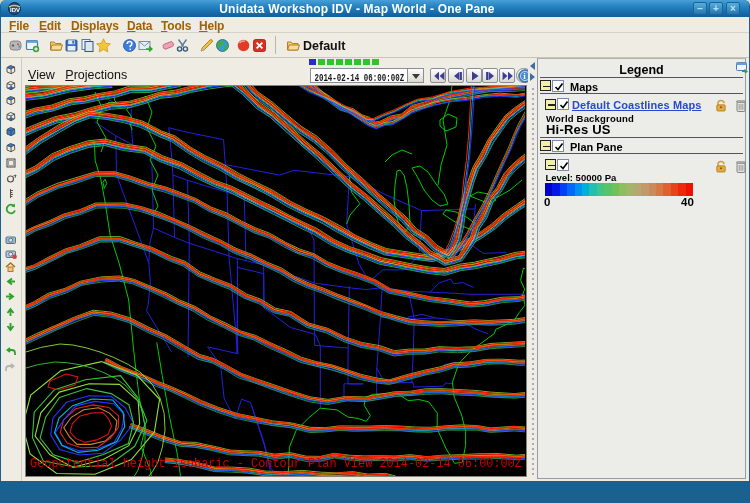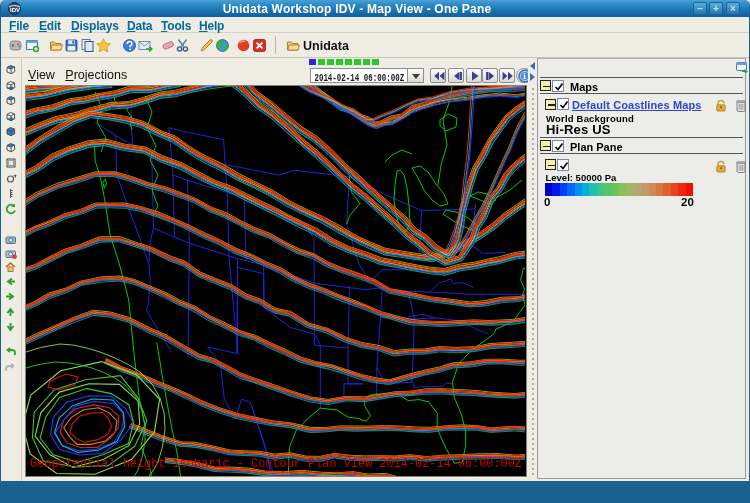--- a/index.html
+++ b/index.html
@@ -2,21 +2,21 @@
 <html><head><meta charset="utf-8"><style>
 
 *{margin:0;padding:0;box-sizing:border-box}
 body{width:750px;height:503px;overflow:hidden;background:#d8d5cc;font-family:"Liberation Sans",sans-serif}
 #win{position:absolute;left:0;top:0;width:750px;height:503px;background:#1a618f;border-radius:6px 6px 0 0}
 #title{position:absolute;left:1px;top:0;width:748px;height:17px;border-radius:5px 5px 0 0;
  background:linear-gradient(#4aa0d8 0%,#2f8cc8 25%,#1e78b6 55%,#1668a6 80%,#135f9b 100%);}
 #title .txt{position:absolute;left:0;right:36px;top:2px;text-align:center;color:#fff;font-size:12px;font-weight:bold;letter-spacing:.2px}
 .tbtn{position:absolute;top:2px;width:14px;height:13px;border-radius:2px;background:linear-gradient(#54aede,#2577ae);border:1px solid #1c6396;color:#bfe0f2;font-size:10px;font-weight:bold;text-align:center;line-height:11px}
 #menubar{position:absolute;left:1px;top:17px;width:748px;height:16px;background:#efece3;border-bottom:1px solid #d6d2c6}
-.menu{position:absolute;top:2px;font-size:12px;font-weight:bold;color:#0369a1;letter-spacing:-.2px}
+.menu{position:absolute;top:2px;font-size:12px;font-weight:bold;color:#a16207;letter-spacing:-.2px}
 .menu u{text-decoration:underline}
 #toolbar{position:absolute;left:1px;top:33px;width:748px;height:25px;background:#efece3;border-bottom:1px solid #c9c5b9}
 .ti{position:absolute;top:5px}
 #main{position:absolute;left:1px;top:58px;width:748px;height:423px;background:#efece3}
 #lefttools{position:absolute;left:0;top:0;width:21px;height:423px;background:#efece3;border-right:1px solid #cfccc2}
 .li{position:absolute;left:3px}
 #maparea{position:absolute;left:24px;top:27px;width:502px;height:392px;border:1px solid #868377;background:#000}
 #viewmenus{position:absolute;left:27px;top:10px;font-size:12.5px;color:#111}
 #tsquares{position:absolute;left:308px;top:1px;height:6px}
 .sq{position:absolute;top:0;width:7px;height:5.5px}
@@ -38,21 +38,21 @@
 #botborder{position:absolute;left:0;top:496px;width:750px;height:7px;background:#1a618f}
 
 </style></head><body>
 <div id="win">
 <div id="title">
 <svg width="13" height="13" viewBox="0 0 13 13" style="position:absolute;left:7px;top:2px">
         <circle cx="6.5" cy="6.5" r="6" fill="#2a4a7a" stroke="#0a2a4a"></circle>
         <path d="M1,5 Q6,2 12,5" stroke="#d8c080" stroke-width="1.5" fill="none"></path>
         <text x="2" y="9.5" font-size="6" font-weight="bold" fill="#fff" font-family="Liberation Sans">IDV</text>
       </svg>
-<div class="txt">Unidata Workshop IDV - Map View - One Pane</div>
+<div class="txt">Unidata Workshop IDV - Map World - One Pane</div>
 <div class="tbtn" style="left:692px">–</div>
 <div class="tbtn" style="left:708px">+</div>
 <div class="tbtn" style="left:725px">×</div>
 </div>
 <div id="menubar">
 <span class="menu" style="left:8px"><u>F</u>ile</span>
 <span class="menu" style="left:38px"><u>E</u>dit</span>
 <span class="menu" style="left:70px"><u>D</u>isplays</span>
 <span class="menu" style="left:126px"><u>D</u>ata</span>
 <span class="menu" style="left:160px"><u>T</u>ools</span>
@@ -121,21 +121,21 @@
         </svg></span>
 <span class="ti" style="left:251px"><svg width="15" height="15" viewBox="0 0 15 15" style="">
           <rect x="1.5" y="1.5" width="12" height="12" rx="2" fill="#d93025" stroke="#9a1c12" stroke-width="0.8"></rect>
           <path d="M4.6,4.6 L10.4,10.4 M10.4,4.6 L4.6,10.4" stroke="#fff" stroke-width="1.8"></path>
         </svg></span>
 <div style="position:absolute;left:274px;top:3px;width:1px;height:18px;background:#b9b5a9"></div>
 <span class="ti" style="left:285px"><svg width="15" height="15" viewBox="0 0 15 15" style="">
           <path d="M1.5,4 L1.5,12 L12,12 L12,5.5 L6.5,5.5 L5.2,4 Z" fill="#f7c873" stroke="#a87820" stroke-width="0.9"></path>
           <path d="M3,7 L13.5,7 L11.8,12 L1.7,12 Z" fill="#fadc9a" stroke="#a87820" stroke-width="0.9"></path>
         </svg></span>
-<span style="position:absolute;left:302px;top:6px;font-size:12.5px;font-weight:bold;color:#111">Unidata</span>
+<span style="position:absolute;left:302px;top:6px;font-size:12.5px;font-weight:bold;color:#111">Default</span>
 </div>
 <div id="main">
 <div id="lefttools">
 <span class="li" style="top:4px"><svg width="13" height="13" viewBox="0 0 13 13" style="">
             <path d="M3,4.5 L6.5,2.5 L10.5,4 L7,6 Z" fill="#2f7fd6"></path>
             <path d="M3,4.5 L6.5,2.5 L10.5,4 L10.8,8.6 L7.2,10.7 L3,9 Z M3,4.5 L7,6 L7.2,10.7 M7,6 L10.5,4" fill="none" stroke="#444" stroke-width="0.9"></path>
           </svg></span>
 <span class="li" style="top:19.5px"><svg width="13" height="13" viewBox="0 0 13 13" style="">
             <path d="M3,9 L6.8,7.2 L10.8,8.6 L7.2,10.7 Z" fill="#2f7fd6"></path>
             <path d="M3,4.5 L6.5,2.5 L10.5,4 L10.8,8.6 L7.2,10.7 L3,9 Z M3,4.5 L7,6 L7.2,10.7 M7,6 L10.5,4" fill="none" stroke="#444" stroke-width="0.9"></path>
@@ -473,20 +473,21 @@
 <path d="M0.0,266.0 L14.5,261.5 L34.0,258.0 L46.9,259.0 L60.4,261.9 L74.0,266.0 L88.1,271.6 L102.1,278.4 L114.0,286.0 L126.2,298.2 L134.0,312.0 L138.2,327.6 L139.0,344.0 L136.4,361.1 L132.0,376.0 L126.6,385.5 L122.0,391.0" fill="none" stroke="#8fe03a" stroke-width="0.9"></path>
 <path d="M0.0,282.0 L12.2,278.6 L29.0,276.0 L40.9,276.7 L53.7,278.7 L66.0,282.0 L77.9,286.6 L89.3,292.3 L99.0,299.0 L109.4,310.6 L116.0,324.0 L119.0,339.8 L119.0,356.0 L116.0,371.6 L112.0,384.0 L109.1,389.2 L107.0,391.0" fill="none" stroke="#3cc43c" stroke-width="0.9"></path>
 <text x="4" y="381" font-family="Liberation Mono, monospace" font-size="12.4" fill="#cc0000" textLength="492" lengthAdjust="spacingAndGlyphs">Geopotential height isobaric - Contour Plan View 2014-02-14 06:00:00Z</text>
       </svg>
 <div id="splitter">
 <div style="position:absolute;left:2px;top:4px;width:0;height:0;border-top:4px solid transparent;border-bottom:4px solid transparent;border-right:5px solid #3a6ea5"></div>
 <div style="position:absolute;left:2px;top:15px;width:0;height:0;border-top:4px solid transparent;border-bottom:4px solid transparent;border-left:5px solid #3a6ea5"></div>
 <div style="position:absolute;left:4px;top:30px;bottom:4px;width:2px;background:repeating-linear-gradient(#aab 0 2px,transparent 2px 5px)"></div>
 </div>
 <div id="legend">
+<div style="position:absolute;left:0;right:0;top:4px;text-align:center;font-size:12.5px;font-weight:bold;color:#000">Legend</div>
 <svg width="12" height="11" viewBox="0 0 12 11" style="position:absolute;left:198px;top:3px">
           <rect x="0.5" y="0.5" width="10" height="8" rx="1" fill="#eef4fb" stroke="#4a7ab5"></rect>
           <rect x="0.5" y="0.5" width="10" height="2.5" fill="#6b9fd4"></rect>
           <path d="M6,9.5 L10.5,9.5 M8.5,7.5 L11,9.5 L8.5,11.5" stroke="#2da32d" stroke-width="1.2" fill="none"></path>
         </svg>
 <div class="sep" style="top:17.5px"></div>
 <span class="minus" style="left:2px;top:21px"></span>
 <span class="cb" style="left:14px;top:20.5px">
           <svg width="12" height="12" viewBox="0 0 12 12" style="">
             <path d="M2.5,6 L5,8.5 L9.5,2.5" fill="none" stroke="#000" stroke-width="1.6"></path>
@@ -534,16 +535,16 @@
             <circle cx="6" cy="8.3" r="1" fill="#7a5510"></circle>
           </svg></span>
 <span style="position:absolute;left:198px;top:99.5px"><svg width="10" height="13" viewBox="0 0 10 13" style="">
             <rect x="1" y="3" width="8" height="9.5" rx="1.2" fill="#e3e4e0" stroke="#777" stroke-width="0.9"></rect>
             <rect x="0.5" y="1.8" width="9" height="1.4" rx="0.7" fill="#ccc" stroke="#777" stroke-width="0.7"></rect>
             <path d="M3.2,5 V10.8 M5,5 V10.8 M6.8,5 V10.8" stroke="#888" stroke-width="0.8"></path>
           </svg></span>
 <span class="lrow" style="left:7.5px;top:113px;font-size:9.5px">Level: 50000 Pa</span>
 <div style="position:absolute;left:7px;top:123.5px;width:148px;height:13.5px;background:linear-gradient(90deg,#0000cd 0% 5%,#0018e8 5% 10%,#0040f8 10% 15%,#0068fa 15% 20%,#0090f0 20% 25%,#00b0d8 25% 30%,#20c0b0 30% 35%,#40c488 35% 40%,#58c468 40% 45%,#70c258 45% 50%,#8cbe5c 50% 55%,#a4b468 55% 60%,#b4a870 60% 65%,#c09a6c 65% 70%,#cc8a58 70% 75%,#d67844 75% 80%,#e06030 80% 85%,#e8441c 85% 90%,#ee280a 90% 95%,#f01000 95% 100%)"></div>
 <span class="lrow" style="left:6px;top:137px;font-size:11.5px">0</span>
-<span class="lrow" style="left:143px;top:137px;font-size:11.5px">20</span>
+<span class="lrow" style="left:143px;top:137px;font-size:11.5px">40</span>
 </div>
 </div>
 <div id="botborder"></div>
 </div>
 </body></html>

